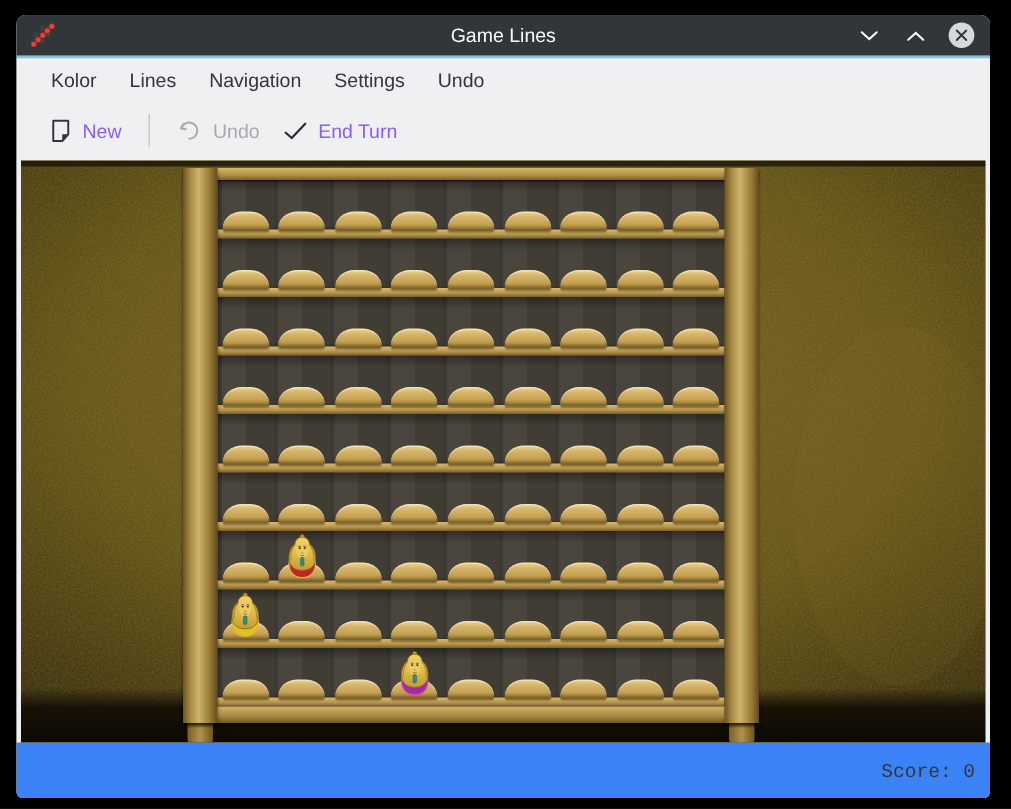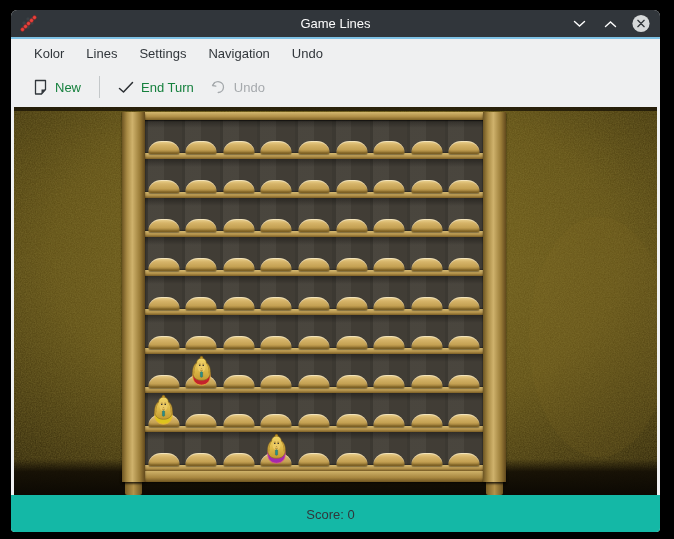--- a/index.html
+++ b/index.html
@@ -23,21 +23,21 @@
 
   
   .menubar { height:28px; background:#eff0f1; display:flex; align-items:center;
     padding-left:12px; flex:0 0 auto; }
   .menu-item { font-size:13px; color:#31363b; padding:4px 11px; border-radius:3px; }
 
   
   .toolbar { height:40px; background:#eff0f1; display:flex; align-items:center;
     padding-left:14px; flex:0 0 auto; }
   .tool-btn { display:flex; align-items:center; gap:7px; font-size:13px;
-    color:#15803d; padding:6px 8px; border-radius:3px; }
+    color:#8b5cf6; padding:6px 8px; border-radius:3px; }
   .tool-btn.disabled { color:#a6aaad; }
   .tool-sep { width:1px; height:22px; background:#c4c8ca; margin:0 10px; }
 
   
   .content-wrap { flex:1 1 auto; padding:0 3px; background:#eff0f1; }
   .game-view { position:relative; width:643px; height:388px; overflow:hidden;
     background:#5d4d16; }
   .bg-svg { position:absolute; left:0; top:0; }
 
   
@@ -70,22 +70,22 @@
     box-shadow:0 -1px 1px rgba(0,0,0,.25); z-index:2; }
   .cell { position:absolute; top:0; height:39px; width:37.5px; }
   .bump { position:absolute; bottom:5px; left:50%; transform:translateX(-50%);
     width:31px; height:13px; z-index:3;
     background:linear-gradient(180deg,#ecd492 0%,#d6b469 30%,#c5a254 65%,#997933 100%);
     border-radius:42% 42% 8% 8% / 85% 85% 12% 12%;
     box-shadow:inset 0 1px 0 rgba(255,255,255,.4), inset 0 -2px 2px rgba(60,40,0,.35), 0 1px 1px rgba(0,0,0,.35); }
   .piece { position:absolute; width:27px; height:35px; z-index:6; }
 
   
-  .statusbar { height:38px; background:#14b8a6; flex:0 0 auto;
-    display:flex; align-items:center; justify-content:center; padding-right:10px; }
+  .statusbar { height:38px; background:#3b82f6; flex:0 0 auto;
+    display:flex; align-items:center; justify-content:flex-end; padding-right:10px;font-family:Liberation Mono, monospace; }
   .score { font-size:13px; color:#31363b; }
 </style>
 </head>
 <body>
 
 <div class="window">
 
   <div class="titlebar">
     <svg class="app-icon" viewBox="0 0 19 19">
       <g fill="#3c4146">
@@ -122,46 +122,46 @@
           <path d="M6.8 6.8 L14.2 14.2 M14.2 6.8 L6.8 14.2" stroke="#31363b" stroke-width="1.5" stroke-linecap="round"></path>
         </svg>
       </div>
     </div>
   </div>
   <div class="accent-line"></div>
 
   <div class="menubar">
     <div class="menu-item">Kolor</div>
     <div class="menu-item">Lines</div>
+    <div class="menu-item">Navigation</div>
     <div class="menu-item">Settings</div>
-    <div class="menu-item">Navigation</div>
     <div class="menu-item">Undo</div>
   </div>
 
   <div class="toolbar">
     <div class="tool-btn">
       <svg width="15" height="17" viewBox="0 0 15 17">
         <path d="M2.5 1.5 h10 v9 l-4 4.5 h-6 z" fill="none" stroke="#31363b" stroke-width="1.3" stroke-linejoin="round"></path>
         <path d="M12.5 10.5 l-4 0 l0 4.5 z" fill="#31363b"></path>
       </svg>
       <span>New</span>
     </div>
     <div class="tool-sep"></div>
-    <div class="tool-btn">
-      <svg width="16" height="13" viewBox="0 0 16 13">
-        <path d="M1.5 7.5 L5.5 11 L14.5 1.5" fill="none" stroke="#2b2f33" stroke-width="1.5" stroke-linecap="round" stroke-linejoin="round"></path>
-      </svg>
-      <span>End Turn</span>
-    </div>
     <div class="tool-btn disabled">
       <svg width="17" height="15" viewBox="0 0 17 15">
         <path d="M4.5 2.5 L2.5 5.5 L5.8 6.2" fill="none" stroke="#a6aaad" stroke-width="1.3" stroke-linecap="round" stroke-linejoin="round"></path>
         <path d="M3 5.3 A5.4 5.4 0 1 1 8.2 12.5" fill="none" stroke="#a6aaad" stroke-width="1.3" stroke-linecap="round"></path>
       </svg>
       <span>Undo</span>
+    </div>
+    <div class="tool-btn">
+      <svg width="16" height="13" viewBox="0 0 16 13">
+        <path d="M1.5 7.5 L5.5 11 L14.5 1.5" fill="none" stroke="#2b2f33" stroke-width="1.5" stroke-linecap="round" stroke-linejoin="round"></path>
+      </svg>
+      <span>End Turn</span>
     </div>
   </div>
 
   <div class="content-wrap">
     <div class="game-view">
       <svg class="bg-svg" width="643" height="388">
         <defs>
           <radialGradient id="bgGrad" cx="50%" cy="38%" r="80%">
             <stop offset="0%" stop-color="#7a671f"></stop>
             <stop offset="55%" stop-color="#5e4e15"></stop>

